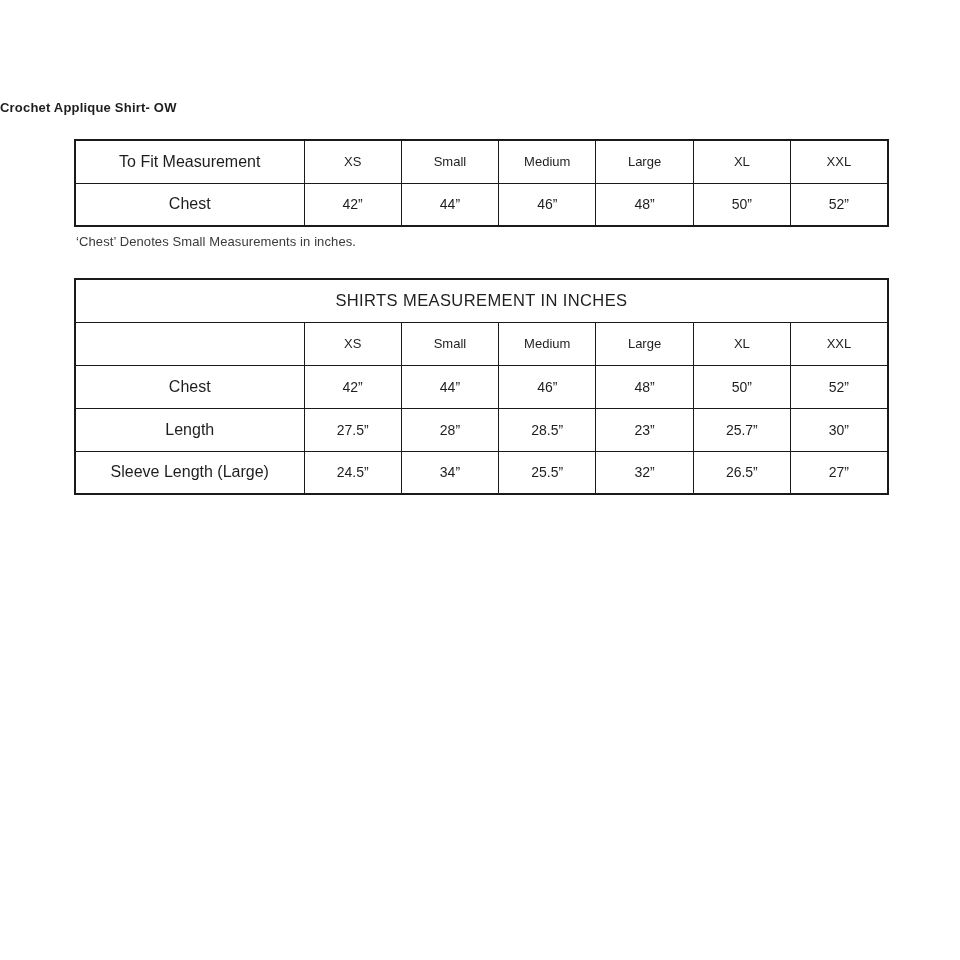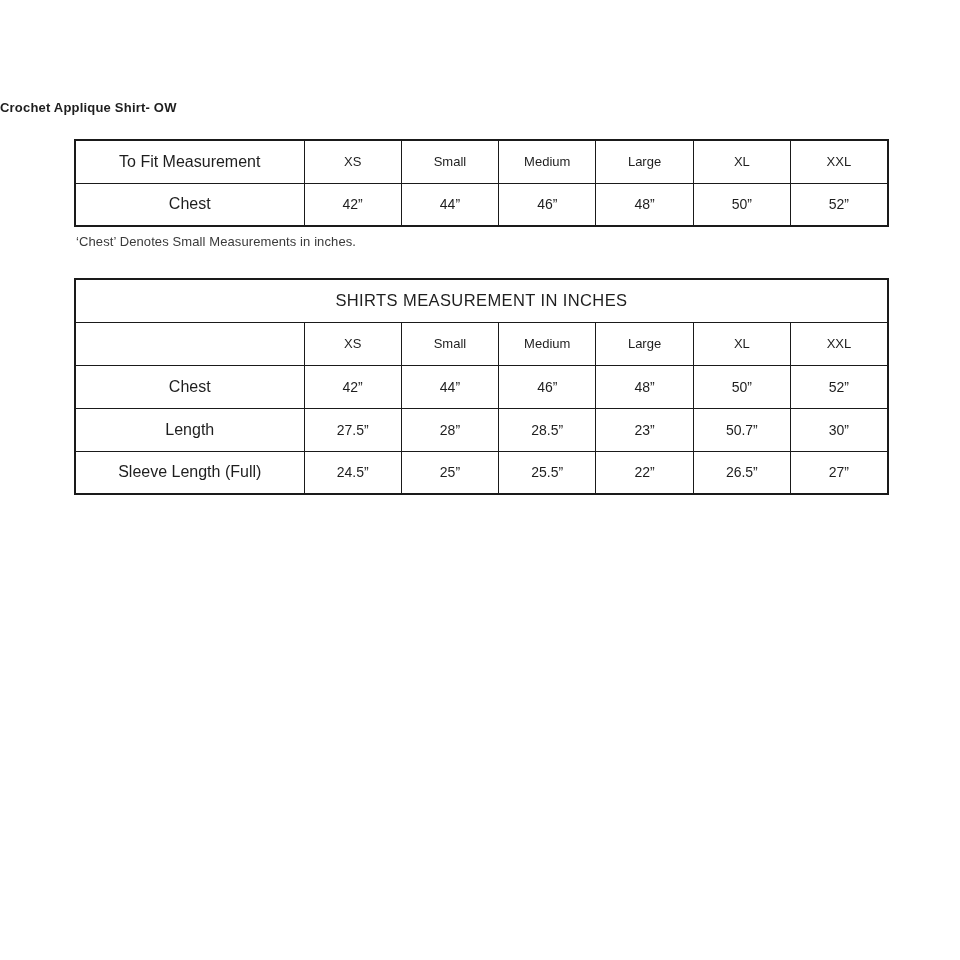--- a/index.html
+++ b/index.html
@@ -123,26 +123,26 @@
       <td class="value-cell">48”</td>
       <td class="value-cell">50”</td>
       <td class="value-cell">52”</td>
     </tr>
     <tr>
       <td class="label-cell">Length</td>
       <td class="value-cell">27.5”</td>
       <td class="value-cell">28”</td>
       <td class="value-cell">28.5”</td>
       <td class="value-cell">23”</td>
-      <td class="value-cell">50.7”</td>
+      <td class="value-cell">25.7”</td>
       <td class="value-cell">30”</td>
     </tr>
     <tr>
-      <td class="label-cell">Sleeve Length (Full)</td>
+      <td class="label-cell">Sleeve Length (Large)</td>
       <td class="value-cell">24.5”</td>
-      <td class="value-cell">25”</td>
+      <td class="value-cell">34”</td>
       <td class="value-cell">25.5”</td>
-      <td class="value-cell">22”</td>
+      <td class="value-cell">32”</td>
       <td class="value-cell">26.5”</td>
       <td class="value-cell">27”</td>
     </tr>
   </tbody>
 </table>
 
 </body></html>

